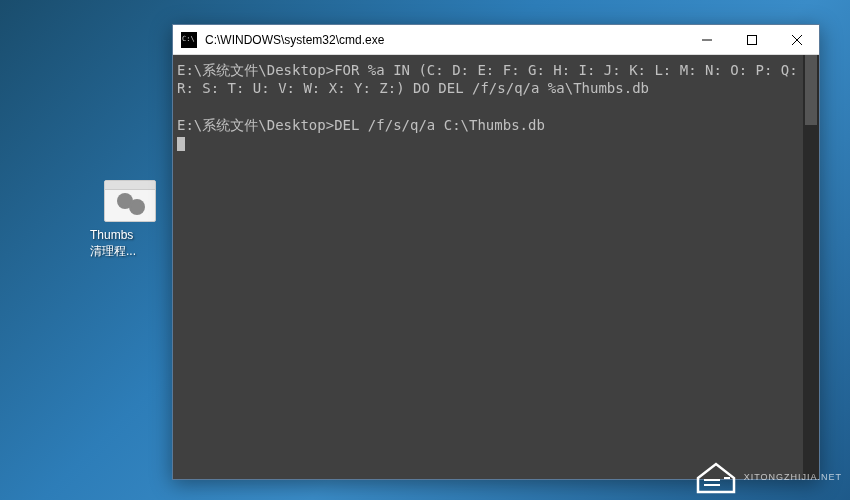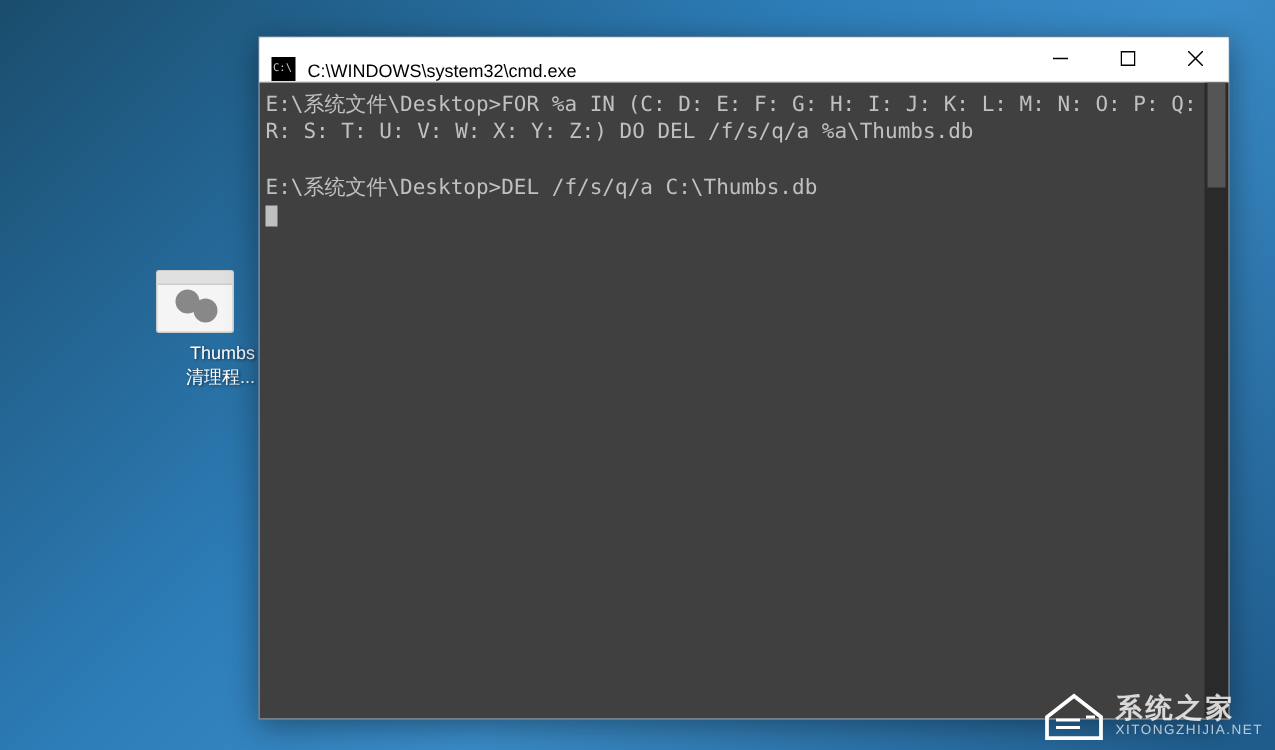--- a/index.html
+++ b/index.html
@@ -9,21 +9,21 @@
       background: linear-gradient(135deg, #1a4d6d 0%, #2d7db8 40%, #3a8cc8 60%, #1e5a8a 100%);
       font-family: "Segoe UI", Tahoma, sans-serif;
       position: relative;
       overflow: hidden;
     }
     .desktop-icon {
       position: absolute;
       left: 90px;
       top: 180px;
       width: 80px;
-      text-align: right;
+      text-align: left;
       cursor: pointer;
     }
     .desktop-icon .icon-img {
       width: 52px;
       height: 42px;
       background: #f5f5f5;
       border: 1px solid #ccc;
       margin: 0 auto 6px;
       position: relative;
       border-radius: 2px;
@@ -58,21 +58,21 @@
       width: 648px;
       height: 456px;
       background: #fff;
       border: 1px solid #5a7a9a;
       box-shadow: 0 4px 20px rgba(0,0,0,0.4);
     }
     .titlebar {
       height: 30px;
       background: #fff;
       display: flex;
-      align-items: flex-end;
+      align-items: center;
       border-bottom: 1px solid #ddd;
     }
     .titlebar .app-icon {
       width: 16px; height: 16px;
       background: #000;
       margin: 0 8px;
       position: relative;
     }
     .titlebar .app-icon::after {
       content: "C:\\";
@@ -209,16 +209,15 @@
 <div class="watermark">
   <div class="logo">
     <svg viewBox="0 0 40 34">
       <path d="M2 18 L20 4 L38 18 L38 32 L2 32 Z" fill="none" stroke="#fff" stroke-width="2.5"></path>
       <line x1="8" y1="20" x2="24" y2="20" stroke="#fff" stroke-width="2"></line>
       <line x1="8" y1="25" x2="24" y2="25" stroke="#fff" stroke-width="2"></line>
       <line x1="28" y1="18" x2="34" y2="18" stroke="#fff" stroke-width="2"></line>
     </svg>
   </div>
   <div class="text">
-    <div class="cn">系统之家</div>
     <div class="en">XITONGZHIJIA.NET</div>
   </div>
 </div>
 
 </body></html>

